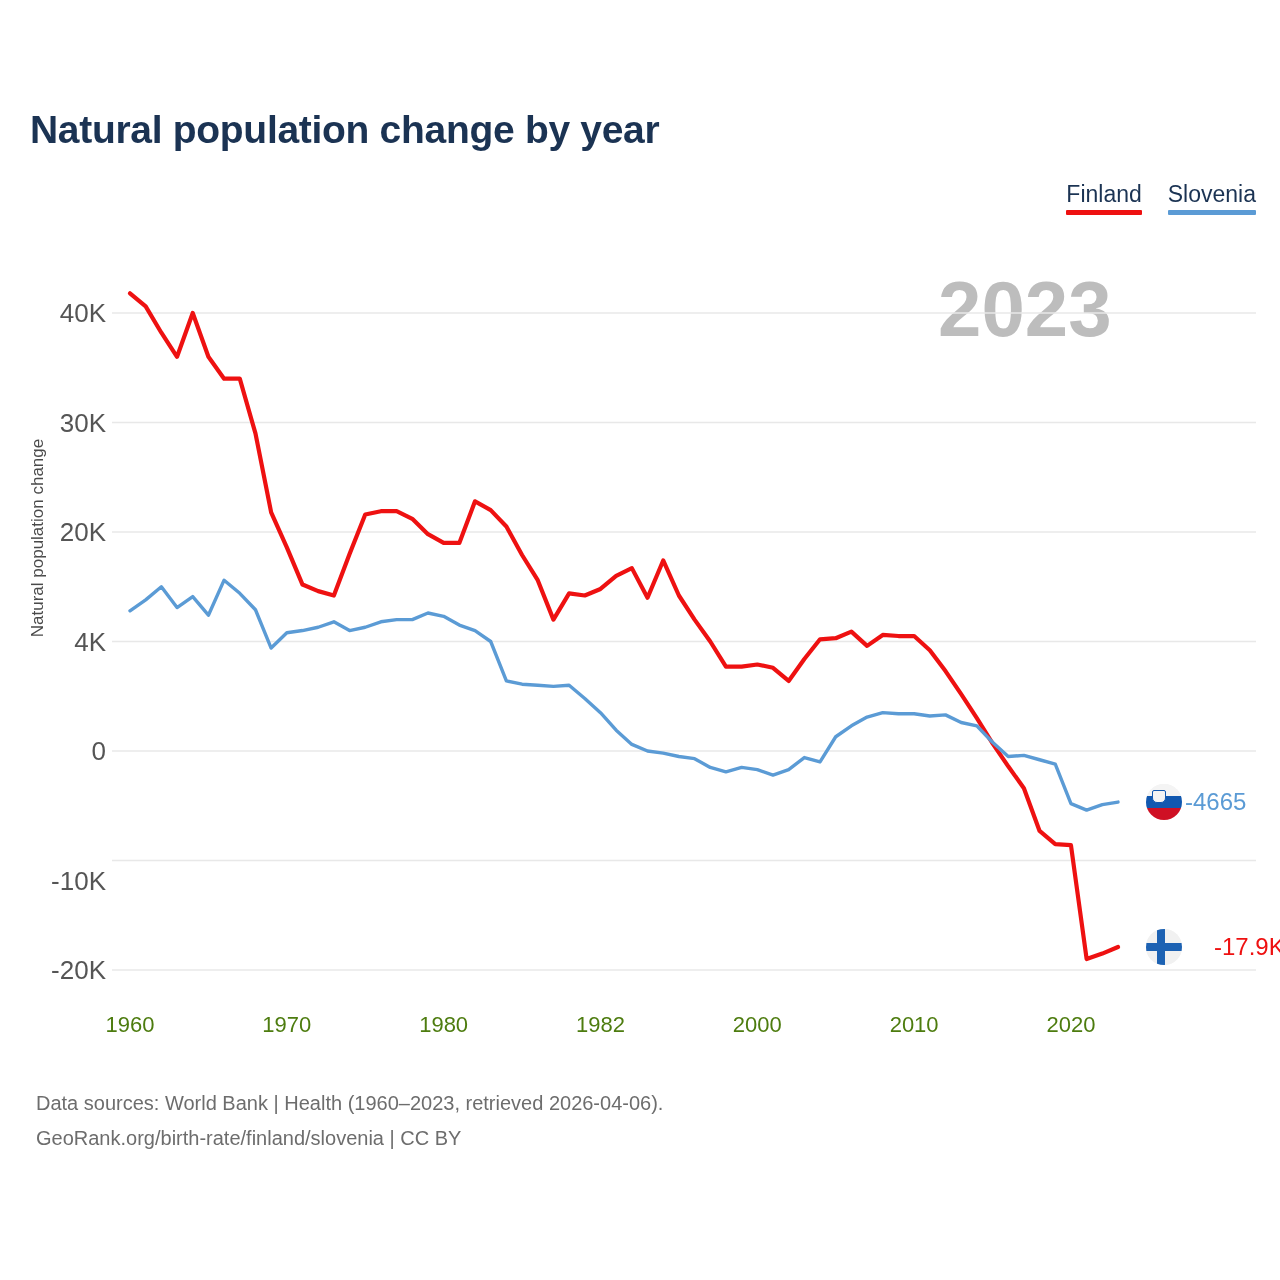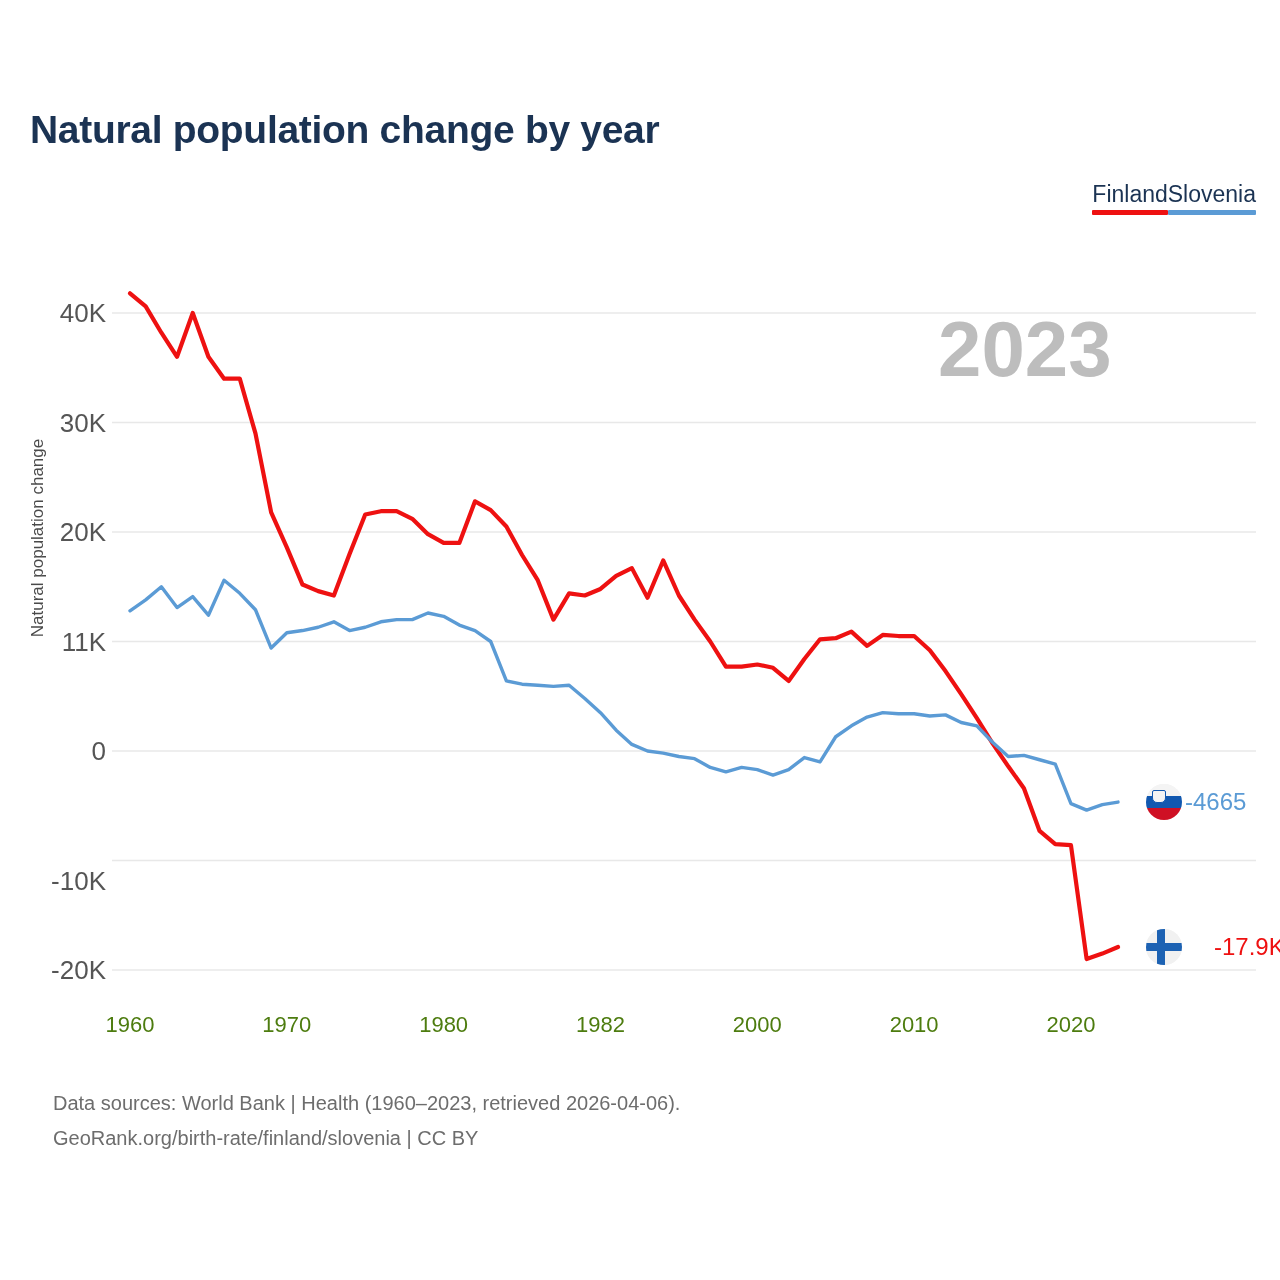--- a/index.html
+++ b/index.html
@@ -30,20 +30,21 @@
     font-weight: bold;
     letter-spacing: -0.3px;
     color: #1b3353;
     white-space: nowrap;
   }
   #legend {
     position: absolute;
     right: 24px;
     top: 182px;
     display: flex;
+    gap: 26px;
     align-items: flex-start;
   }
   .legend-item {
     display: flex;
     flex-direction: column;
     align-items: stretch;
     cursor: pointer;
   }
   .legend-label {
     font-size: 23px;
@@ -67,21 +68,20 @@
   #year-watermark {
     position: absolute;
     left: 938px;
     top: 270px;
     font-size: 78px;
     font-weight: bold;
     color: #bdbdbd;
     letter-spacing: 0px;
     line-height: 1;
     user-select: none;
-    margin-top: 40px;
   }
   #y-axis-title {
     position: absolute;
     left: -62px;
     top: 528px;
     width: 200px;
     text-align: center;
     transform: rotate(-90deg);
     transform-origin: center center;
     font-size: 17px;
@@ -105,21 +105,20 @@
     transform: translateX(-50%);
     white-space: nowrap;
   }
   #footer {
     position: absolute;
     left: 36px;
     top: 1086px;
     font-size: 20px;
     color: #6d6d6d;
     line-height: 1.75;
-    margin-left: 17px;
   }
   #footer div { white-space: nowrap; }
   .endpoint-label {
     position: absolute;
     font-size: 24px;
     white-space: nowrap;
     transform: translateY(-50%);
   }
   .flag-badge {
     position: absolute;
@@ -171,21 +170,21 @@
         <line x1="112" x2="1256" y1="970" y2="970" stroke="#e8e8e8" stroke-width="1.6"></line>
         <polyline points="130,293.29 145.68253968253967,306.43 161.36507936507937,332.71000000000004 177.04761904761904,356.8 192.73015873015873,313 208.41269841269843,356.8 224.0952380952381,378.7 239.77777777777777,378.7 255.46031746031747,433.45 271.1428571428571,512.29 286.82539682539687,547.33 302.5079365079365,584.56 318.1904761904762,591.13 333.8730158730159,595.51 349.55555555555554,553.9 365.23809523809524,514.48 380.92063492063494,511.195 396.6031746031746,511.195 412.2857142857143,518.86 427.968253968254,534.19 443.6507936507937,542.95 459.3333333333333,542.95 475.015873015873,501.34000000000003 490.6984126984127,510.1 506.3809523809524,526.525 522.063492063492,554.995 537.7460317460318,580.1800000000001 553.4285714285714,619.6 569.1111111111111,593.3199999999999 584.7936507936508,595.51 600.4761904761905,588.94 616.1587301587301,575.8 631.8412698412699,568.135 647.5238095238095,597.7 663.2063492063492,560.47 678.8888888888889,595.51 694.5714285714286,619.6 710.2539682539683,641.5 725.936507936508,666.685 741.6190476190476,666.685 757.3015873015873,664.495 772.984126984127,667.78 788.6666666666666,680.92 804.3492063492064,659.02 820.031746031746,639.31 835.7142857142857,638.215 851.3968253968254,631.645 867.0793650793651,645.88 882.7619047619048,634.9300000000001 898.4444444444445,636.025 914.1269841269841,636.025 929.8095238095239,650.26 945.4920634920635,671.065 961.1746031746031,694.06 976.8571428571429,718.15 992.5396825396825,743.335 1008.2222222222222,766.33 1023.9047619047619,788.23 1039.5873015873017,830.935 1055.2698412698414,844.075 1070.952380952381,845.17 1086.6349206349205,959.05 1102.3174603174602,953.575 1118,947.005" fill="none" stroke="#ee1111" stroke-width="4.2" stroke-linejoin="round" stroke-linecap="round"></polyline>
         <polyline points="130,610.84 145.68253968253967,599.89 161.36507936507937,586.75 177.04761904761904,607.5550000000001 192.73015873015873,596.605 208.41269841269843,615.22 224.0952380952381,580.1800000000001 239.77777777777777,593.3199999999999 255.46031746031747,609.745 271.1428571428571,648.07 286.82539682539687,632.74 302.5079365079365,630.55 318.1904761904762,627.265 333.8730158730159,621.79 349.55555555555554,630.55 365.23809523809524,627.265 380.92063492063494,621.79 396.6031746031746,619.6 412.2857142857143,619.6 427.968253968254,613.03 443.6507936507937,616.315 459.3333333333333,625.075 475.015873015873,630.55 490.6984126984127,641.5 506.3809523809524,680.92 522.063492063492,684.205 537.7460317460318,685.3 553.4285714285714,686.395 569.1111111111111,685.3 584.7936507936508,698.44 600.4761904761905,712.675 616.1587301587301,730.195 631.8412698412699,744.43 647.5238095238095,751 663.2063492063492,753.19 678.8888888888889,756.475 694.5714285714286,758.665 710.2539682539683,767.425 725.936507936508,771.805 741.6190476190476,767.425 757.3015873015873,769.615 772.984126984127,775.09 788.6666666666666,769.615 804.3492063492064,757.57 820.031746031746,761.95 835.7142857142857,736.765 851.3968253968254,725.815 867.0793650793651,717.055 882.7619047619048,712.675 898.4444444444445,713.77 914.1269841269841,713.77 929.8095238095239,715.96 945.4920634920635,714.865 961.1746031746031,722.53 976.8571428571429,725.815 992.5396825396825,742.24 1008.2222222222222,756.475 1023.9047619047619,755.38 1039.5873015873017,759.76 1055.2698412698414,764.14 1070.952380952381,803.56 1086.6349206349205,810.13 1102.3174603174602,804.655 1118,802.08175" fill="none" stroke="#5b9bd5" stroke-width="3.4" stroke-linejoin="round" stroke-linecap="round"></polyline>
       </svg>
   </div>
 
   <div id="ticks-layer">
       <div class="y-tick-label" style="top: 313px; left: 20px;">40K</div>
       <div class="y-tick-label" style="top: 422.5px; left: 20px;">30K</div>
       <div class="y-tick-label" style="top: 532px; left: 20px;">20K</div>
-      <div class="y-tick-label" style="top: 641.5px; left: 20px;">11K</div>
+      <div class="y-tick-label" style="top: 641.5px; left: 20px;">4K</div>
       <div class="y-tick-label" style="top: 751px; left: 20px;">0</div>
       <div class="y-tick-label" style="top: 860.5px; left: 20px; margin-top: 20px;">-10K</div>
       <div class="y-tick-label" style="top: 970px; left: 20px;">-20K</div>
       <div class="x-tick-label" style="left: 130px;">1960</div>
       <div class="x-tick-label" style="left: 286.825px;">1970</div>
       <div class="x-tick-label" style="left: 443.651px;">1980</div>
       <div class="x-tick-label" style="left: 600.476px;">1982</div>
       <div class="x-tick-label" style="left: 757.302px;">2000</div>
       <div class="x-tick-label" style="left: 914.127px;">2010</div>
       <div class="x-tick-label" style="left: 1070.95px;">2020</div>

